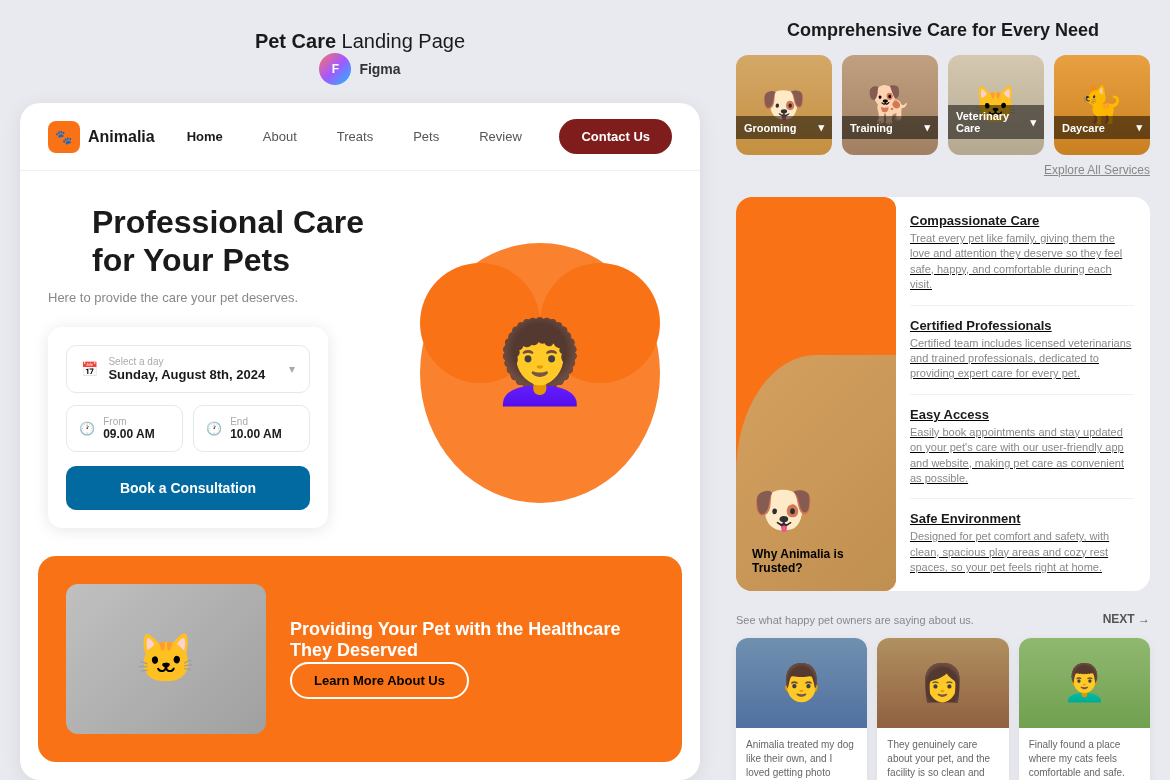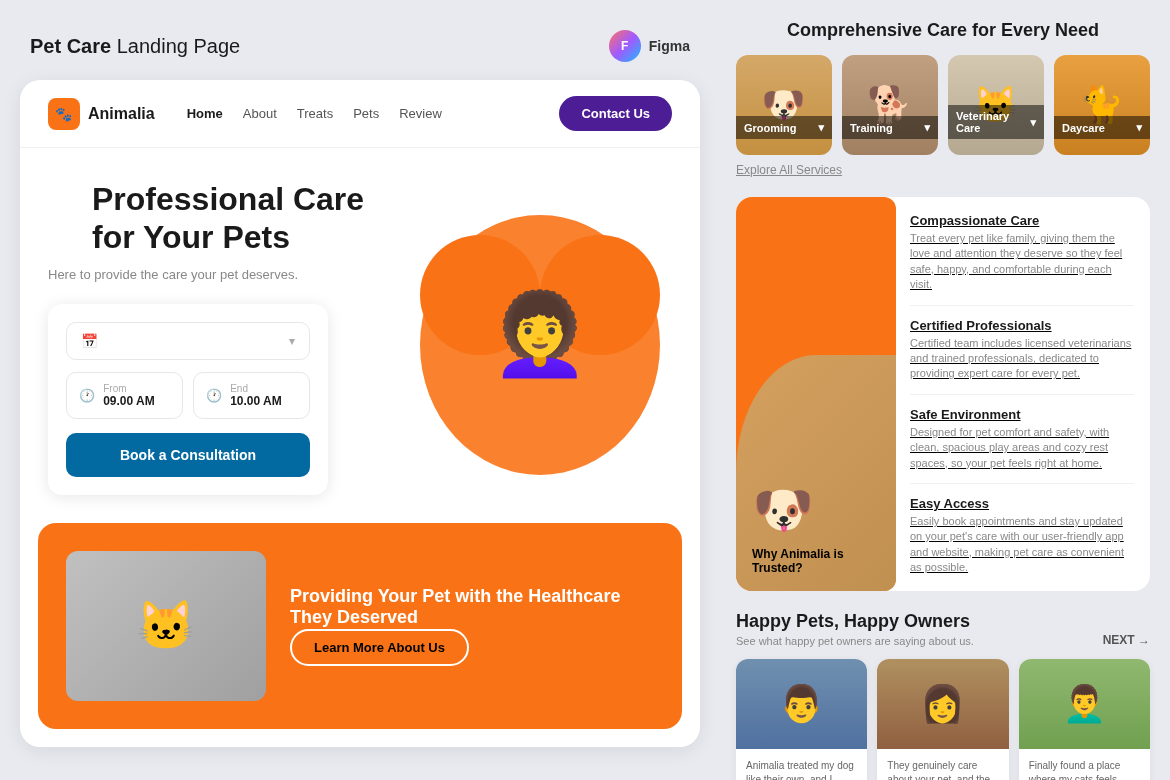--- a/index.html
+++ b/index.html
@@ -19,20 +19,21 @@
       padding: 30px 20px 20px 20px;
       flex-shrink: 0;
     }
 
     .page-title-bar {
       display: flex;
       align-items: center;
       justify-content: space-between;
       margin-bottom: 18px;
       padding: 0 10px;
+      flex-direction: column;
     }
 
     .page-title-text {
       font-size: 20px;
       color: #1a1a1a;
     }
 
     .page-title-text strong {
       font-weight: 800;
     }
@@ -93,38 +94,38 @@
       display: flex;
       align-items: center;
       justify-content: center;
       color: white;
       font-size: 14px;
     }
 
     .nav-links {
       display: flex;
       align-items: flex-start;
-      gap: 20px;
+      gap: 40px;
       flex: 1;
     }
 
     .nav-link {
       font-size: 13px;
       color: #555;
       text-decoration: none;
       cursor: pointer;
     }
 
     .nav-link.active {
       color: #1a1a1a;
       font-weight: 600;
     }
 
     .contact-btn {
-      background: #4c1d95;
+      background: #7f1d1d;
       color: white;
       border: none;
       border-radius: 25px;
       padding: 10px 22px;
       font-size: 13px;
       font-weight: 600;
       cursor: pointer;
     }
 
     
@@ -393,21 +394,21 @@
       color: white;
       font-size: 11px;
       font-weight: 600;
       padding: 5px 8px;
       display: flex;
       align-items: center;
       justify-content: space-between;
     }
 
     .explore-link {
-      text-align: left;
+      text-align: right;
       font-size: 12px;
       color: #888;
       text-decoration: underline;
       cursor: pointer;
     }
 
     
     .why-section {
       display: flex;
       gap: 14px;
@@ -585,20 +586,24 @@
       <div class="hero-left">
         <h1 class="hero-title">
           <span>Professional Care</span><br><span>for Your Pets</span>
         </h1>
         <p class="hero-subtitle">Here to provide the care your pet deserves.</p>
 
         <div class="booking-widget">
           <div class="date-select">
             <div class="date-select-left">
               <span class="calendar-icon">📅</span>
+              <div>
+                <div class="date-label">Select a day</div>
+                <div class="date-value">Sunday, August 8th, 2024</div>
+              </div>
             </div>
             <span class="chevron-icon">▾</span>
           </div>
 
           <div class="time-row">
             <div class="time-input">
               <span class="clock-icon">🕐</span>
               <div>
                 <div class="time-label">From</div>
                 <div class="time-value">09.00 AM</div>
@@ -700,36 +705,35 @@
         <div class="why-item-title">Compassionate Care</div>
         <div class="why-item-text">Treat every pet like family, giving them the love and attention they deserve so they feel safe, happy, and comfortable during each visit.</div>
       </div>
 
       <div class="why-item">
         <div class="why-item-title">Certified Professionals</div>
         <div class="why-item-text">Certified team includes licensed veterinarians and trained professionals, dedicated to providing expert care for every pet.</div>
       </div>
 
       <div class="why-item">
+        <div class="why-item-title">Easy Access</div>
+        <div class="why-item-text">Easily book appointments and stay updated on your pet's care with our user-friendly app and website, making pet care as convenient as possible.</div>
+      </div>
+
+      <div class="why-item">
         <div class="why-item-title">Safe Environment</div>
         <div class="why-item-text">Designed for pet comfort and safety, with clean, spacious play areas and cozy rest spaces, so your pet feels right at home.</div>
-      </div>
-
-      <div class="why-item">
-        <div class="why-item-title">Easy Access</div>
-        <div class="why-item-text">Easily book appointments and stay updated on your pet's care with our user-friendly app and website, making pet care as convenient as possible.</div>
       </div>
 
     </div>
   </div>
 
   <div>
     <div class="testimonials-header">
       <div>
-        <div class="testimonials-title">Happy Pets, Happy Owners</div>
         <div class="testimonials-subtitle">See what happy pet owners are saying about us.</div>
       </div>
       <div class="next-btn">NEXT →</div>
     </div>
 
     <div class="testimonials-grid">
 
       <div class="testimonial-card">
         <div class="testimonial-photo testimonial-photo-1">👨</div>
         <div class="testimonial-body">

